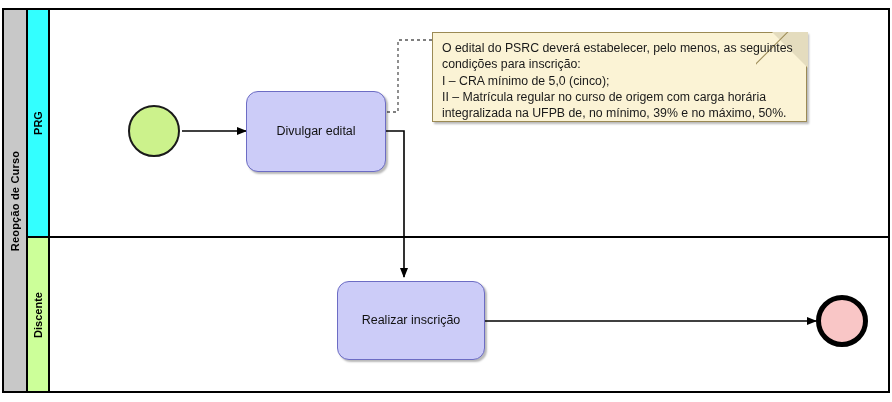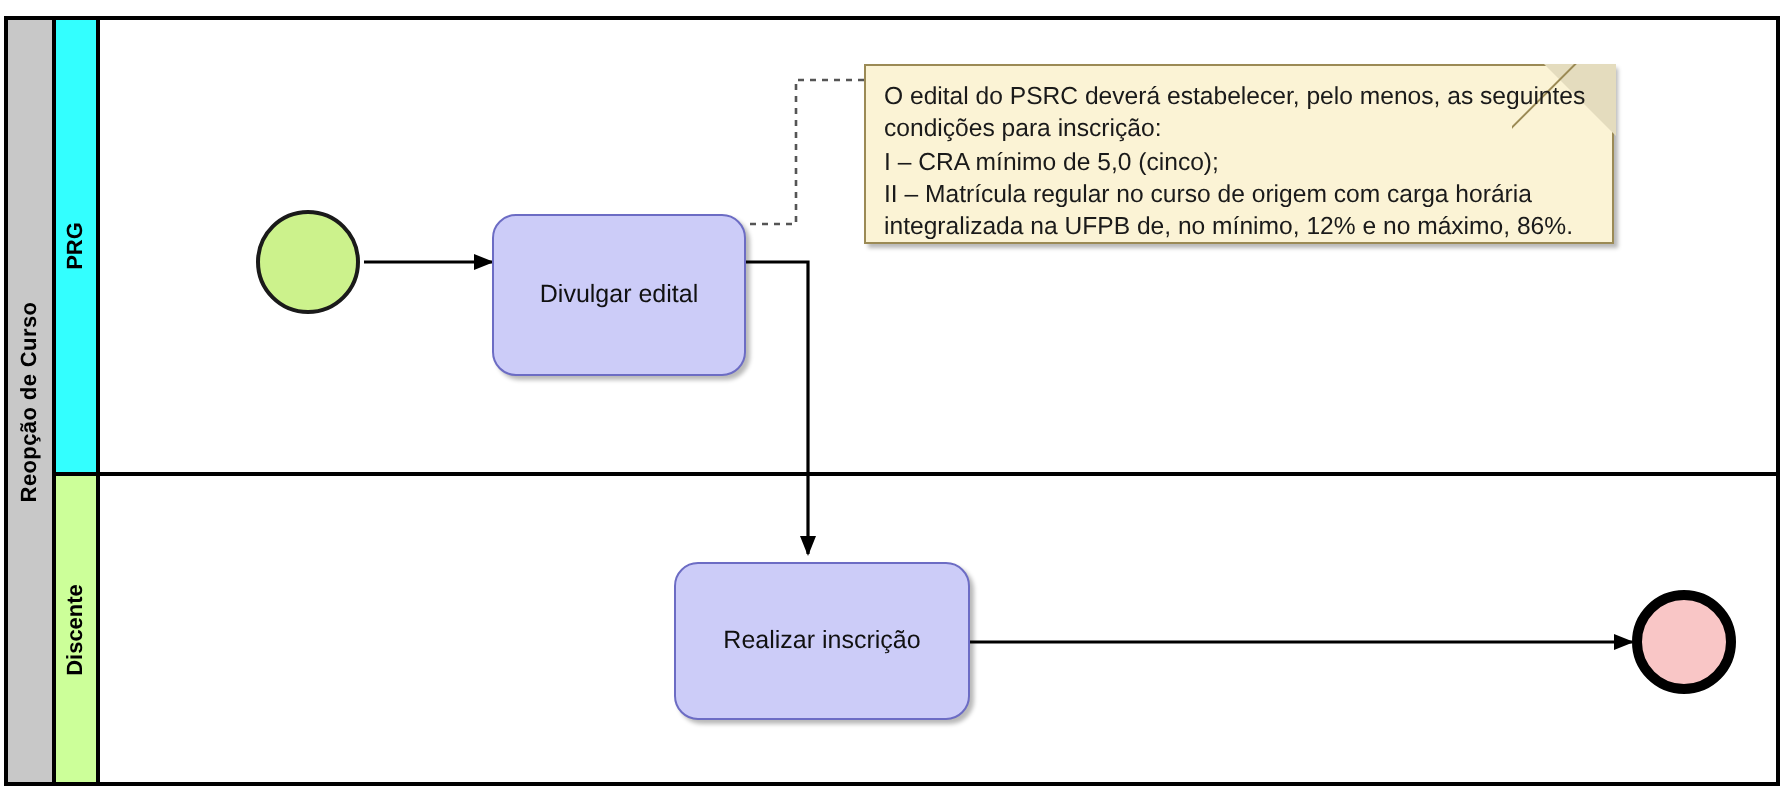--- a/index.html
+++ b/index.html
@@ -247,31 +247,31 @@
       <path d="M462,321 L816,321" stroke="#000000" stroke-width="1.6" fill="none" marker-end="url(#arrow)"></path>
     </g>
 
     <g>
       <path d="M375,112 L398,112 L398,40 L432,40" stroke="#555555" stroke-width="1.3" stroke-dasharray="3,3" fill="none"></path>
     </g>
   </svg>
 
   <div class="event event-start" style="left:128px; top:105px; background:#ccf28c;"></div>
 
-  <div class="task" style="left:246px; top:91px; width:127px; height:81px;margin-top:16px;">
+  <div class="task" style="left:246px; top:91px; width:140px; height:81px;">
     <span class="task-label">Divulgar edital</span>
   </div>
 
   <div class="task" style="left:337px; top:281px; width:148px; height:79px;">
     <span class="task-label">Realizar inscrição</span>
   </div>
 
   <div class="event event-end" style="left:816px; top:295px; background:#f9c6c6;"></div>
 
   <div class="annotation" style="left:432px; top:32px; width:375px; height:90px;">
     <div class="annotation-fold"></div>
     <div class="annotation-fold-edge"></div>
     <div class="annotation-text">O edital do PSRC deverá estabelecer, pelo menos, as seguintes condições para inscrição:
 I – CRA mínimo de 5,0 (cinco);
-II – Matrícula regular no curso de origem com carga horária integralizada na UFPB de, no mínimo, 12% e no máximo, 86%.</div>
+II – Matrícula regular no curso de origem com carga horária integralizada na UFPB de, no mínimo, 39% e no máximo, 50%.</div>
   </div>
 
 </div>
 
 </body></html>

